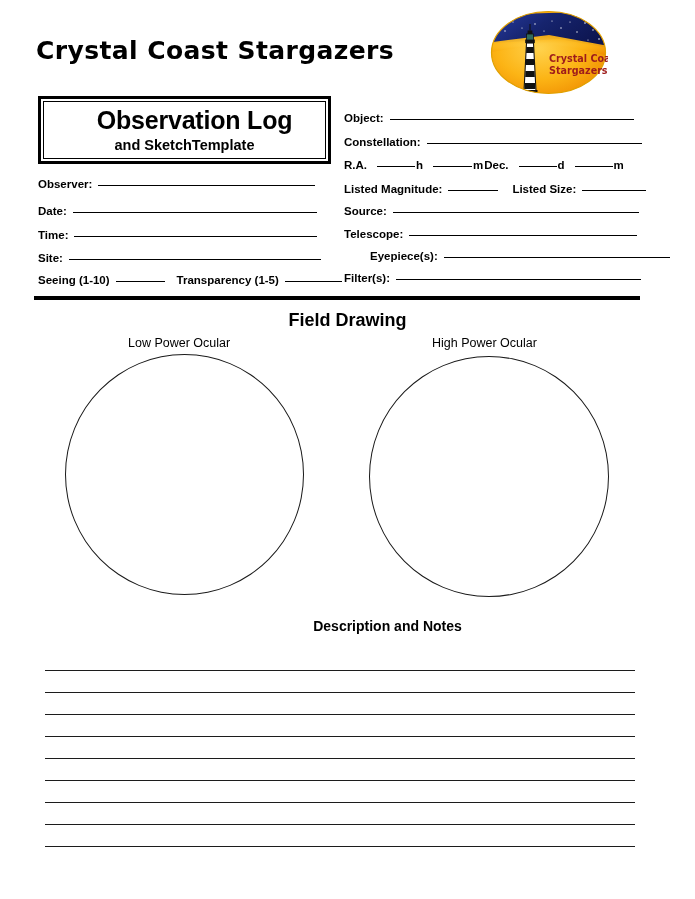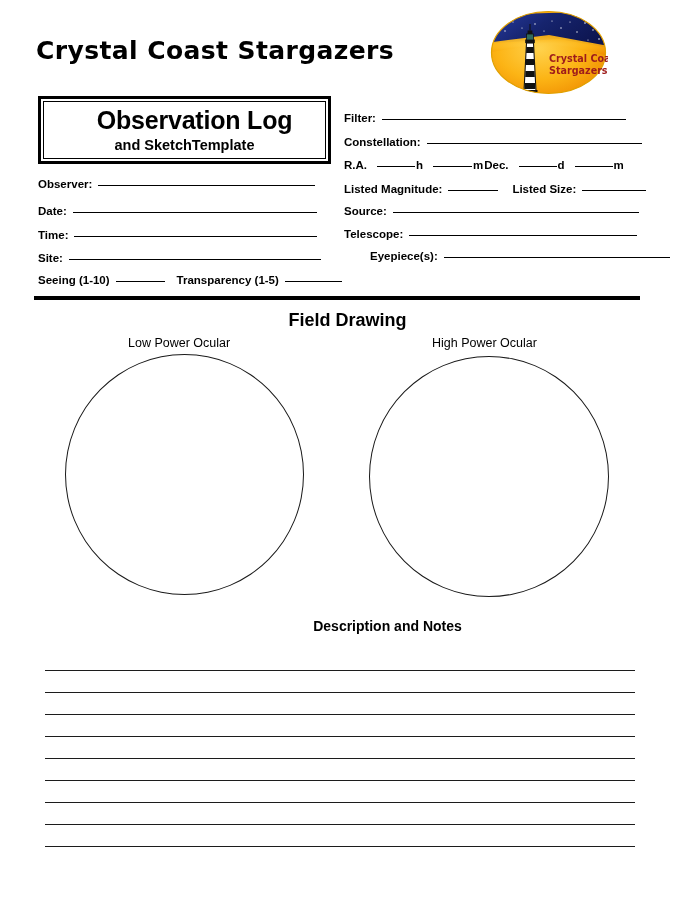--- a/index.html
+++ b/index.html
@@ -252,21 +252,21 @@
   </div>
 
   <div class="field-row" style="left:38px; top:274px;">
     <span class="field-label">Seeing (1-10)</span>
     <span class="rule" style="width:49px;"></span>
     <span class="field-label" style="margin-left:12px;">Transparency (1-5)</span>
     <span class="rule" style="width:57px;"></span>
   </div>
 
   <div class="field-row" style="left:344px; top:112px;">
-    <span class="field-label">Filter:</span>
+    <span class="field-label">Object:</span>
     <span class="rule" style="width:244px;"></span>
   </div>
 
   <div class="field-row" style="left:344px; top:136px;">
     <span class="field-label">Constellation:</span>
     <span class="rule" style="width:215px;"></span>
   </div>
 
   <div class="field-row" style="left:344px; top:159px;">
     <span class="field-label">R.A.</span>
@@ -296,20 +296,24 @@
   <div class="field-row" style="left:344px; top:228px;">
     <span class="field-label">Telescope:</span>
     <span class="rule" style="width:228px;"></span>
   </div>
 
   <div class="field-row" style="left:332px; top:250px;padding-left:38px;">
     <span class="field-label">Eyepiece(s):</span>
     <span class="rule" style="width:226px;"></span>
   </div>
 
+  <div class="field-row" style="left:344px; top:272px;">
+    <span class="field-label">Filter(s):</span>
+    <span class="rule" style="width:245px;"></span>
+  </div>
 
   <div id="divider"></div>
 
   <div id="field-drawing-heading">Field Drawing</div>
 
   <div class="ocular-label" style="left:128px; top:336px;">Low Power Ocular</div>
   <div class="ocular-label" style="left:432px; top:336px;">High Power Ocular</div>
 
   <div class="field-circle" style="left:65px; top:354px; width:239px; height:241px;"></div>
   <div class="field-circle" style="left:369px; top:356px; width:240px; height:241px;"></div>

